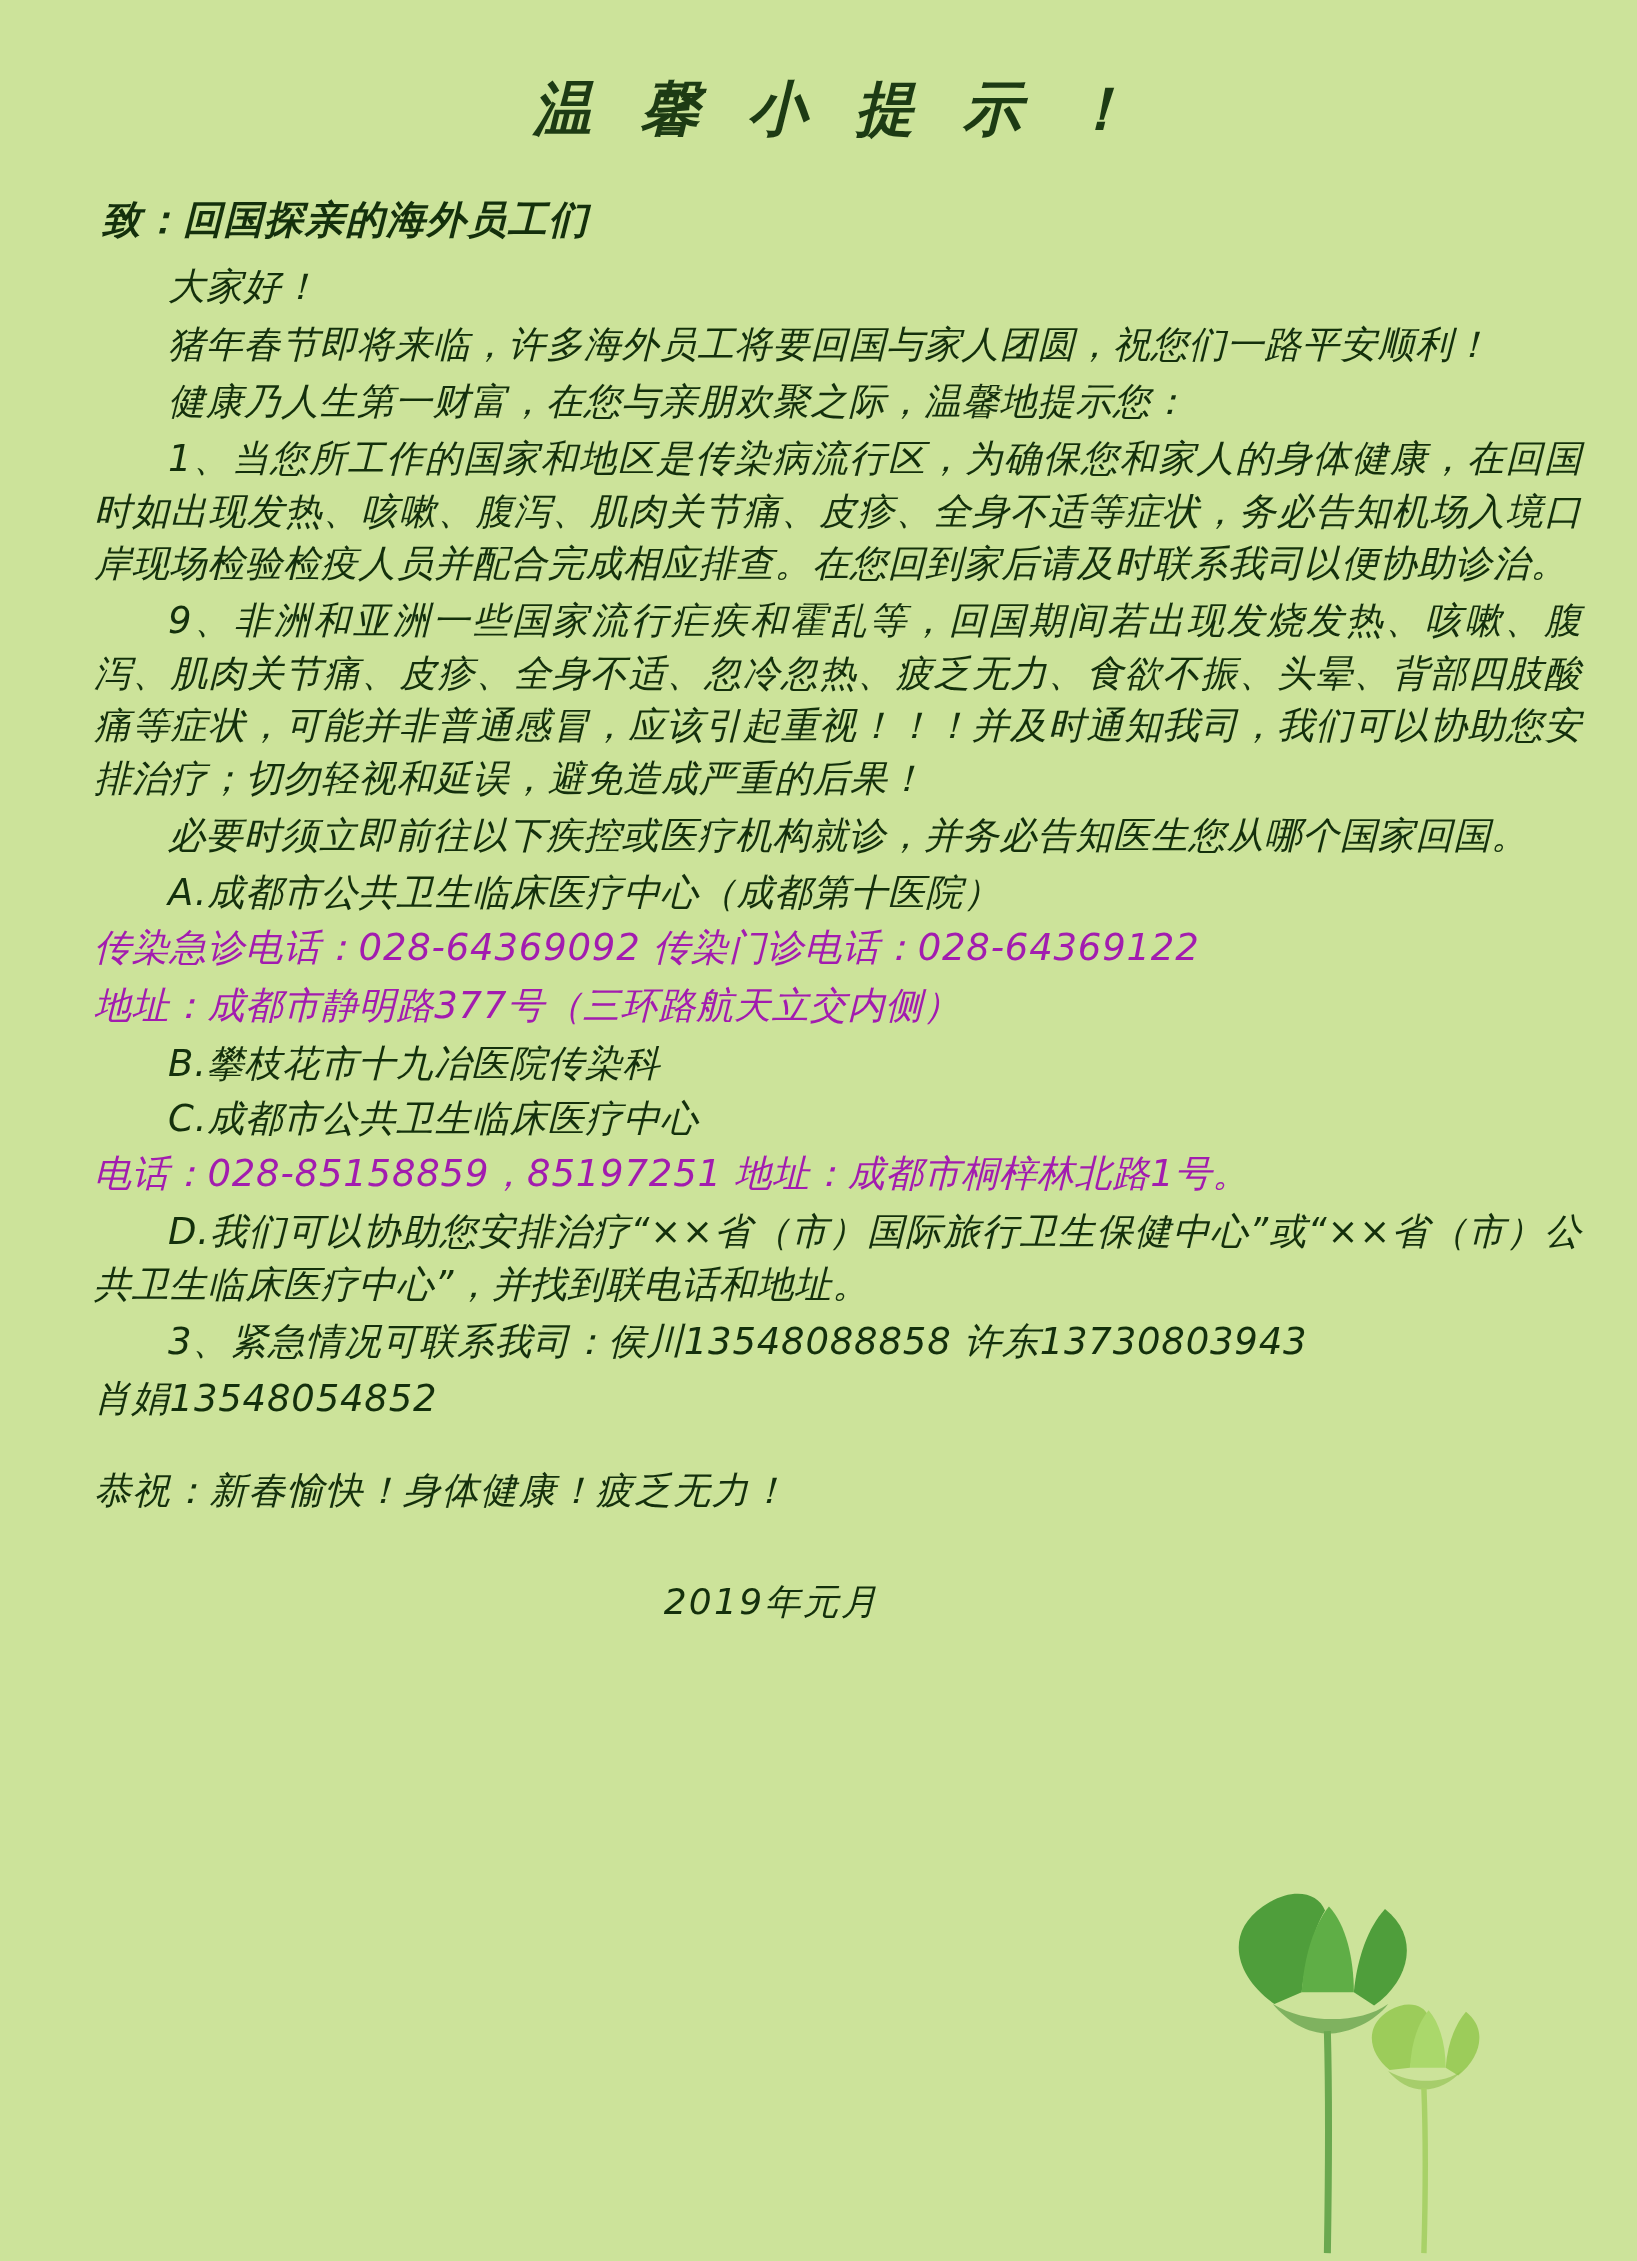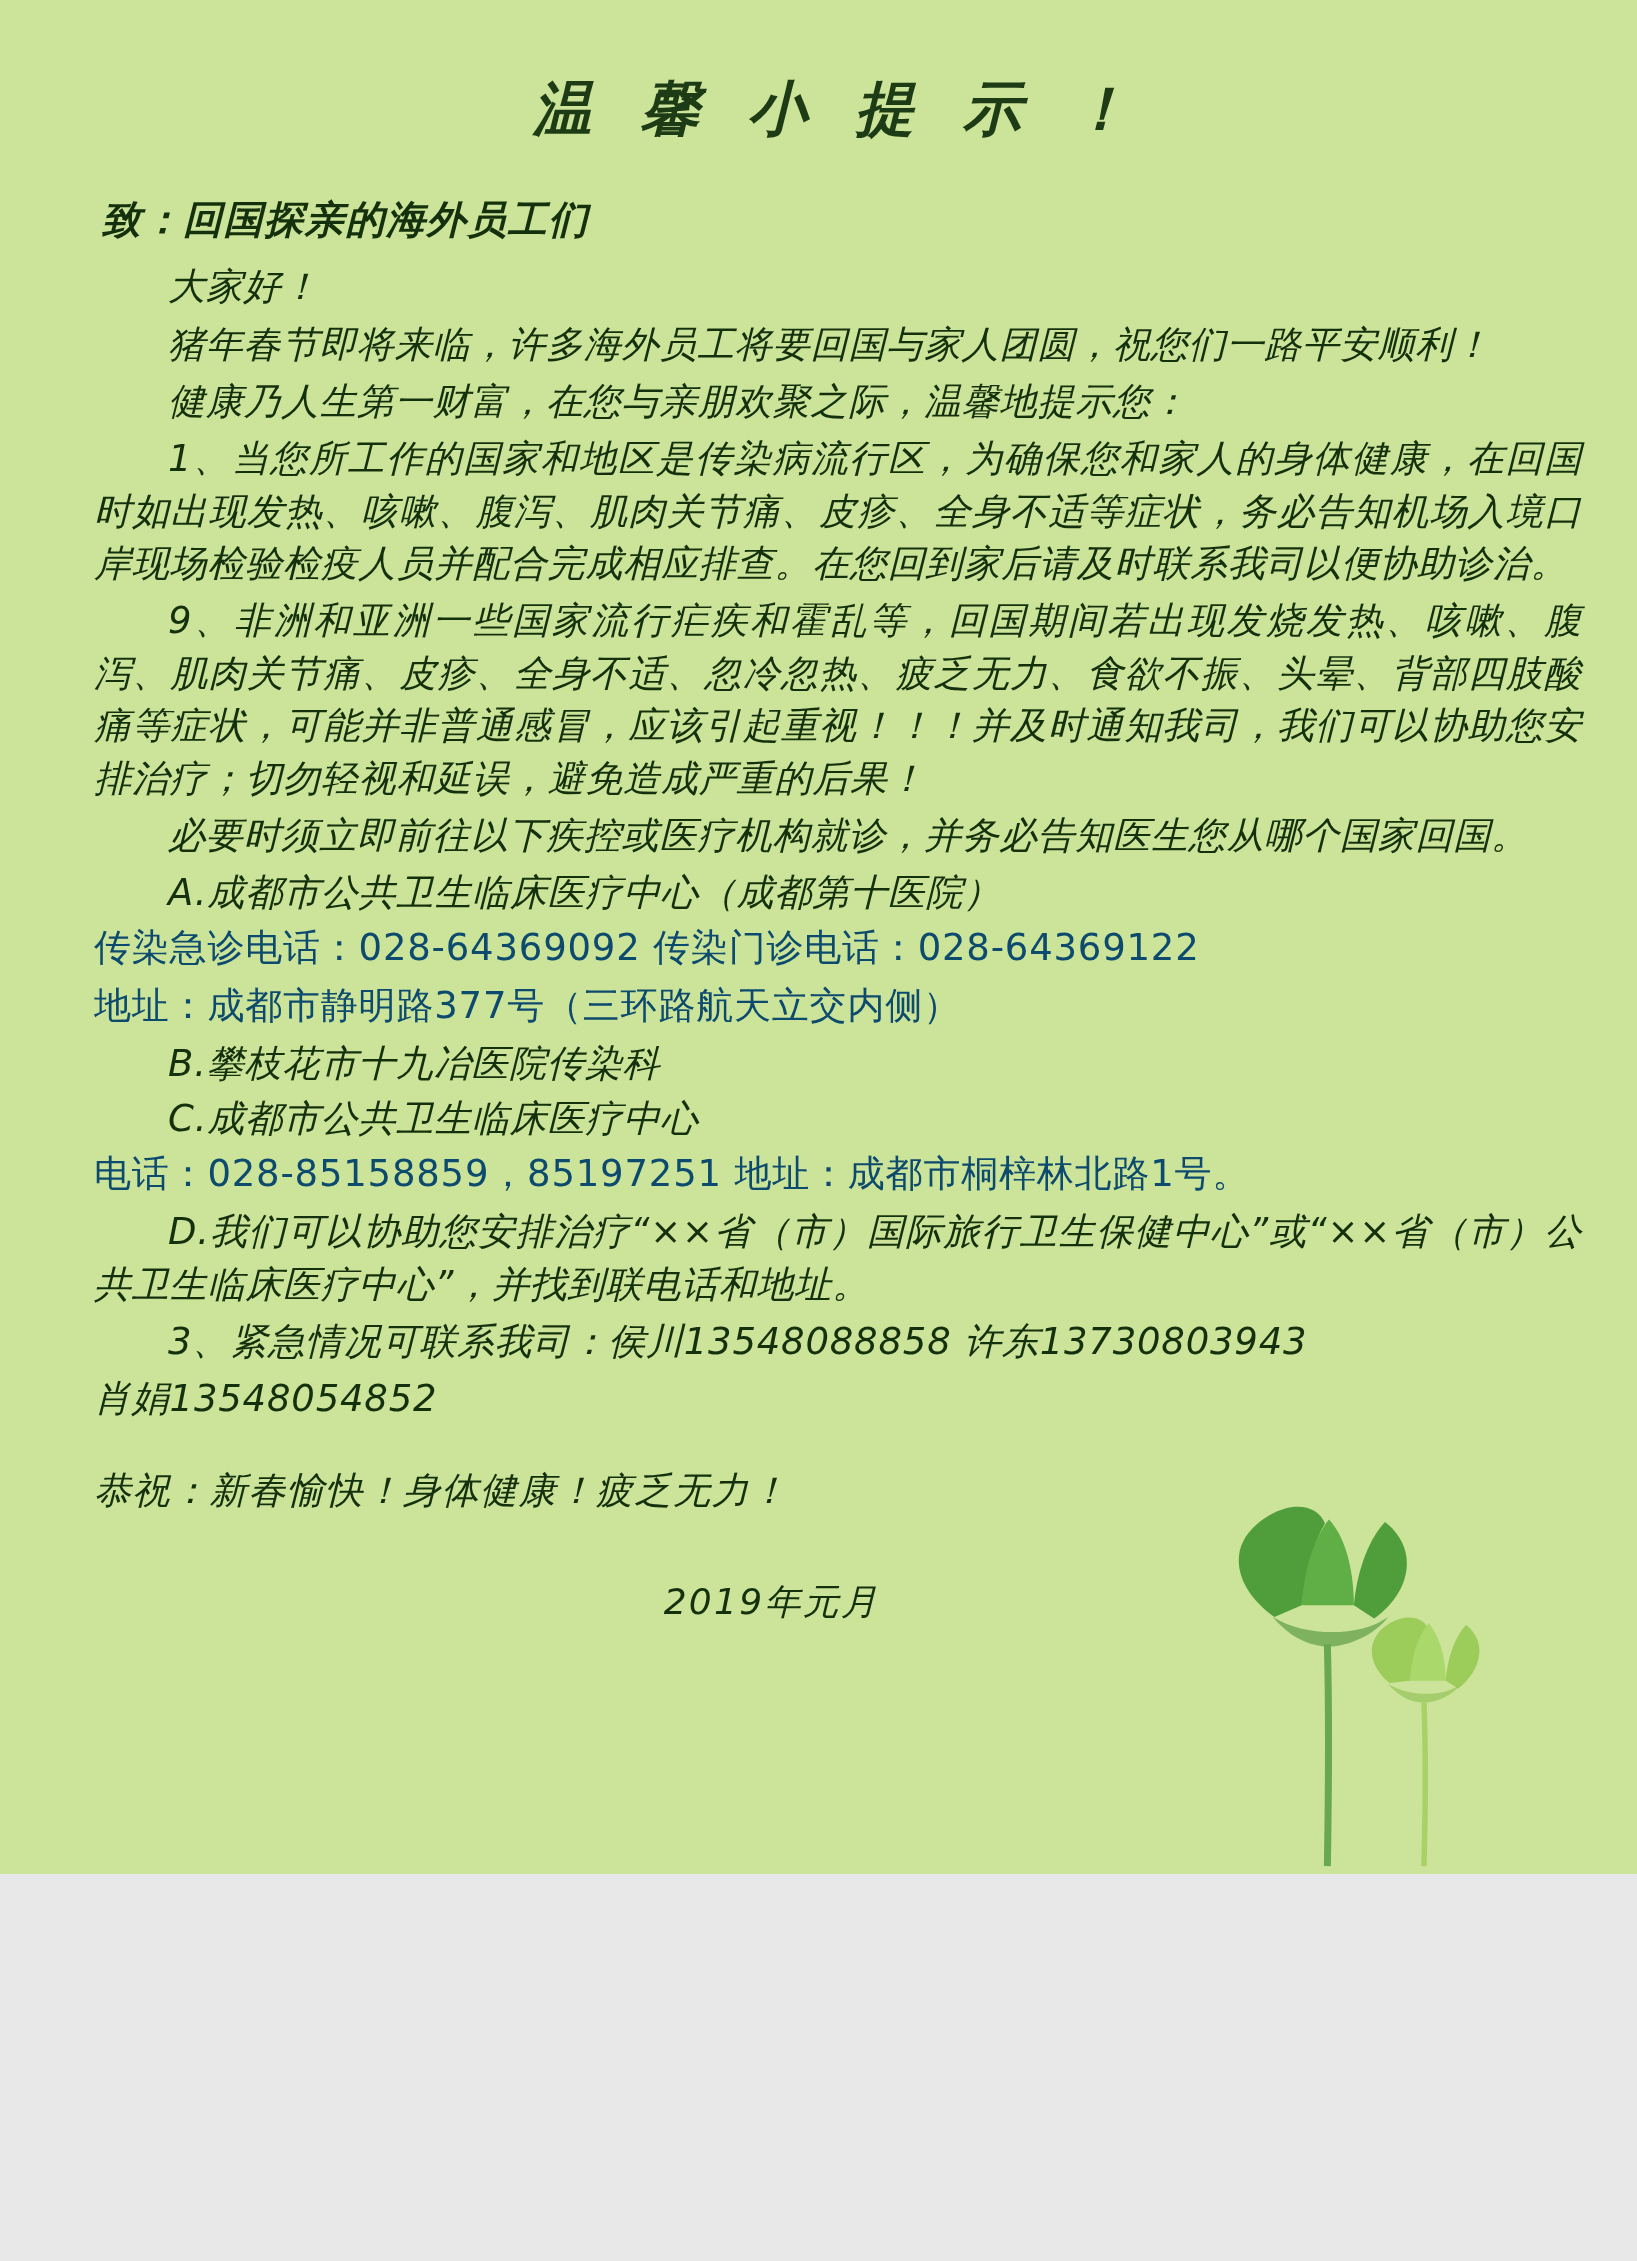--- a/index.html
+++ b/index.html
@@ -8,21 +8,21 @@
     background: #e8e8e8;
   }
   body {
     width: 1637px;
     height: 2261px;
     font-family: "DejaVu Sans", sans-serif;
   }
   .page {
     position: relative;
     width: 1637px;
-    height: 1874px;
+    height: 2261px;
     background: #cce39a;
     box-sizing: border-box;
     padding: 0;
     overflow: hidden;
   }
   .inner {
     position: relative;
     width: 1637px;
     height: 2261px;
     box-sizing: border-box;
@@ -66,21 +66,22 @@
     font-style: italic;
     color: #14300c;
     line-height: 1.4;
     margin: 0 0 3.1px 0;
     text-indent: 74px;
     letter-spacing: 0.8px;
     font-family: "DejaVu Sans", sans-serif;
   }
   p.hosp-detail {
     font-size: 37px;
-    color: #0c4a6e;
+    font-style: italic;
+    color: #a21caf;
     line-height: 1.4;
     margin: 0 0 6.2px 0;
     text-indent: 0;
     letter-spacing: 0.8px;
     font-family: "DejaVu Sans", sans-serif;
   }
   .gap {
     height: 36px;
   }
   p.greeting {

